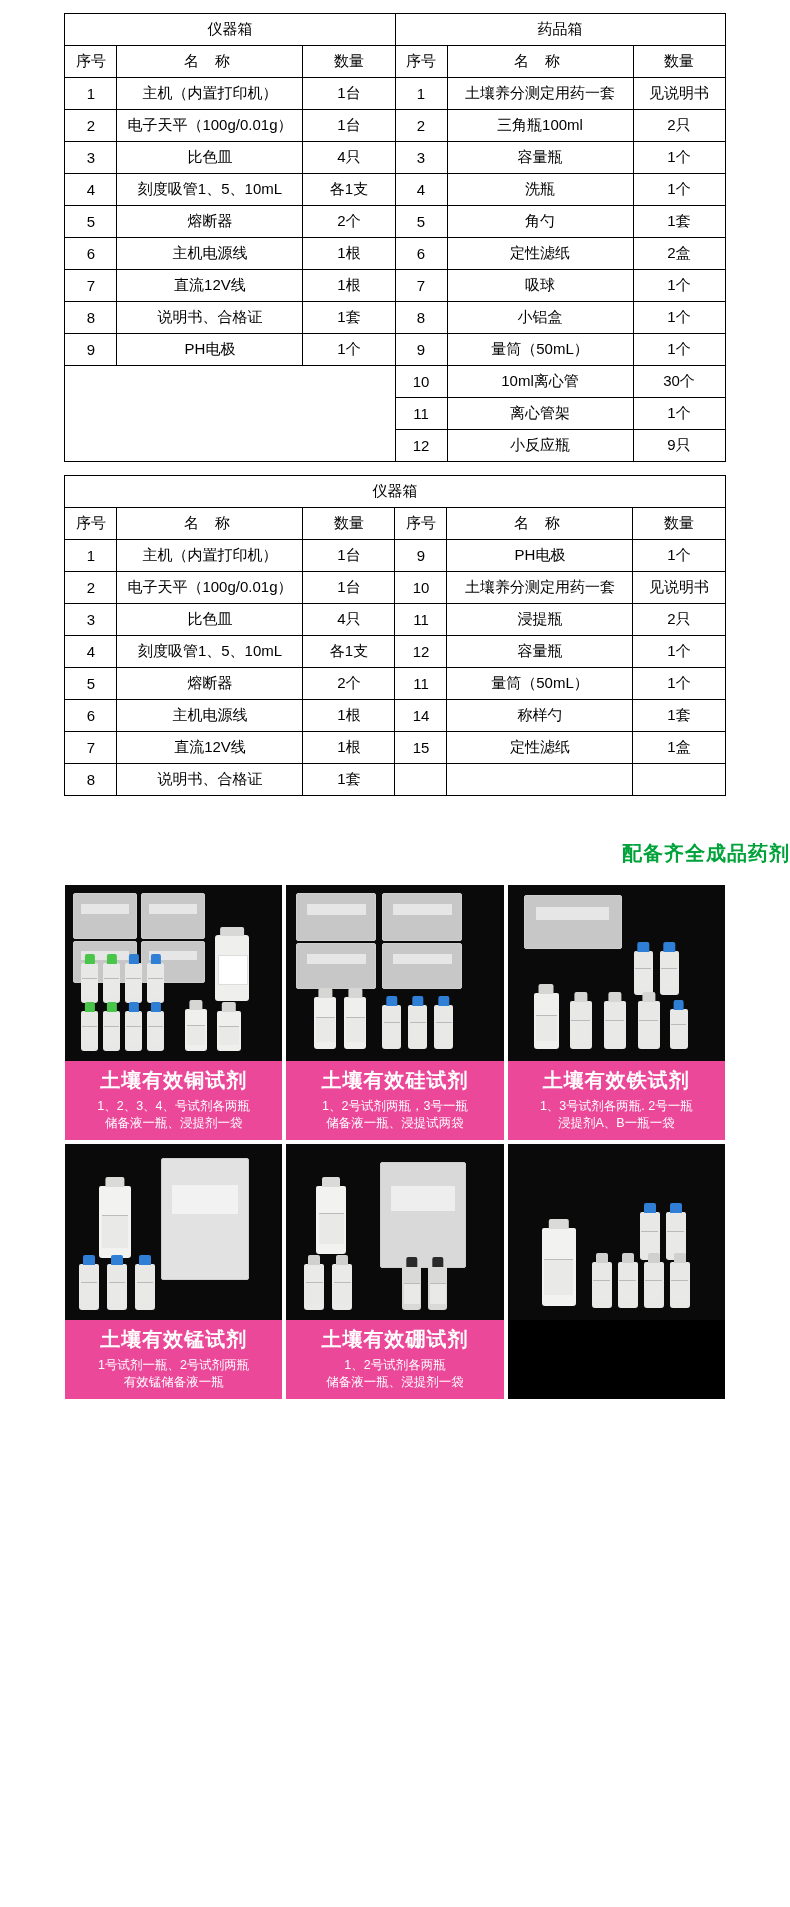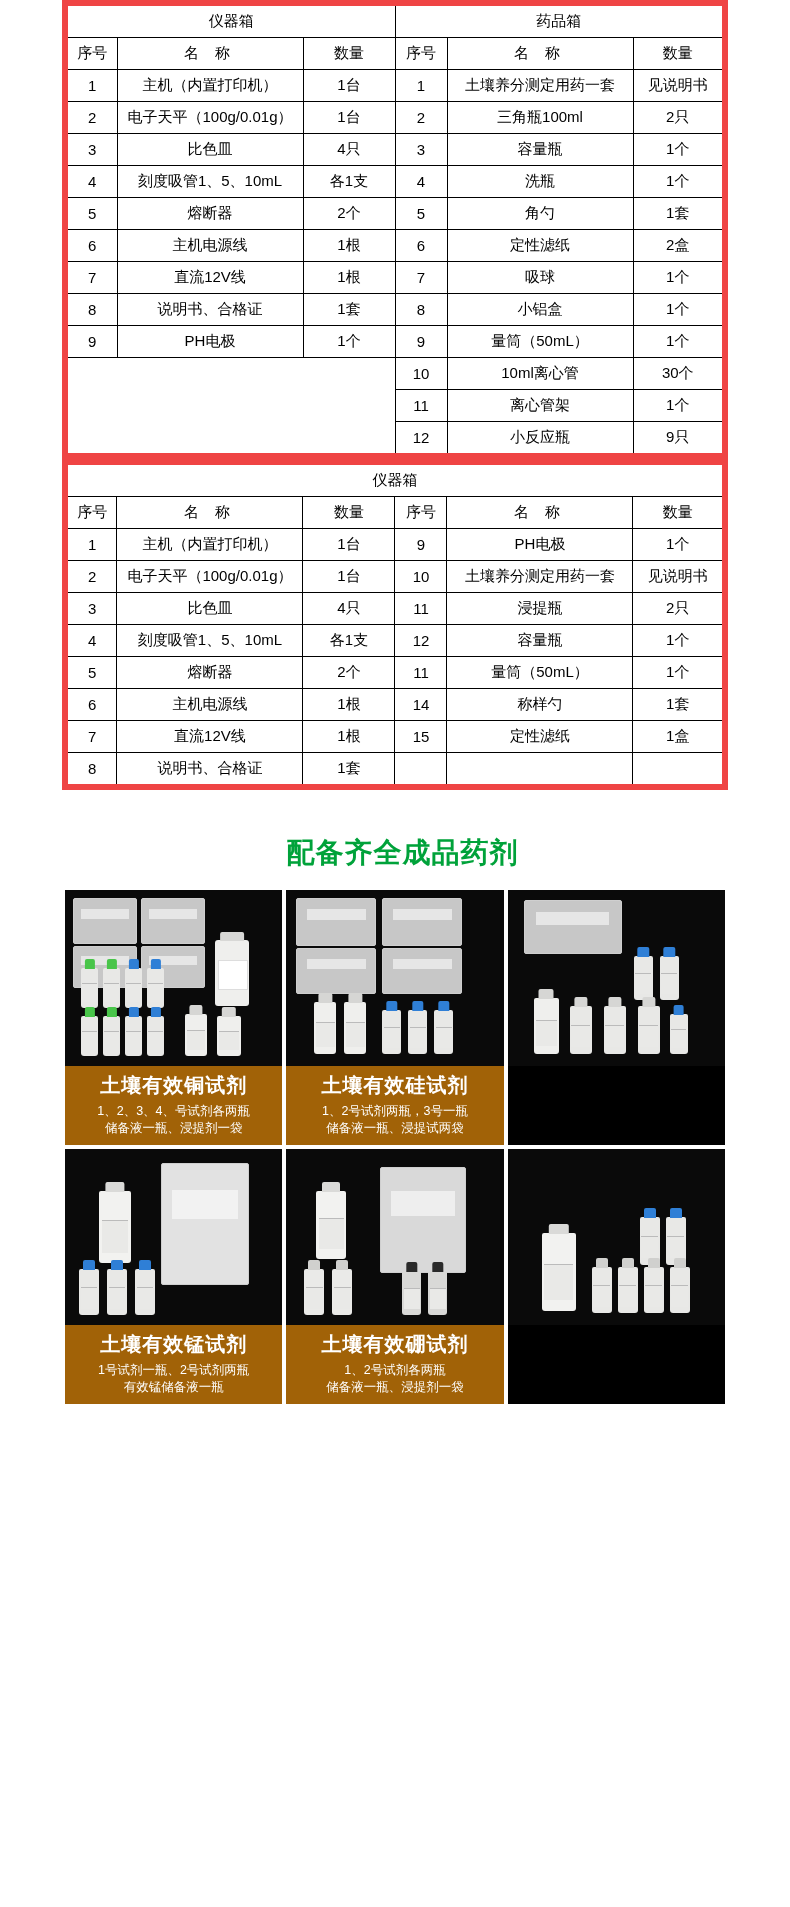--- a/index.html
+++ b/index.html
@@ -23,29 +23,30 @@
     font-weight: bold;
     font-size: 29px;
     letter-spacing: 1px;
     color: #00a23a;
     font-family: "Liberation Serif", "DejaVu Serif", serif;
   }
   .title-1 { margin: 14px 0 14px 0; }
   .title-2 { margin: 22px 0 16px 0; }
   .title-3 {
     margin: 44px 0 18px 15px;
-    font-size: 28px;
+    font-size: 20px;
+    text-align: right;
   }
 
   table.list {
     border-collapse: collapse;
     width: 660px;
-    margin: 0 auto;
+    margin: 13px auto;
     table-layout: fixed;
-    border: 6px solid #ef4444;
+    border: 1px solid #ef4444;
   }
   table.list td, table.list th {
     border: 1px solid #000;
     text-align: center;
     vertical-align: middle;
     font-size: 15px;
     height: 31px;
     padding: 0 2px;
     font-weight: normal;
   }
@@ -83,21 +84,21 @@
     position: relative;
     overflow: hidden;
   }
   .photo {
     height: 176px;
     background: #0a0a0a;
     position: relative;
     overflow: hidden;
   }
   .caption {
-    background: #a16207;
+    background: #ec4899;
     color: #fff;
     text-align: center;
     padding: 4px 2px 8px 2px;
   }
   .caption .cap-title {
     font-size: 20px;
     font-weight: bold;
     letter-spacing: 1px;
     margin: 2px 0 4px 0;
     font-family: "Liberation Serif", "DejaVu Serif", serif;
@@ -502,20 +503,25 @@
           </div>
         <div class="bottle" style="left:130px;bottom:12px;width:22px;height:48px;background:#e8e8e6;">
             <div class="cap" style="background:#d6d6d4;"></div>
             <div class="label"></div>
           </div>
         <div class="bottle" style="left:162px;bottom:12px;width:18px;height:40px;background:#e8e8e6;">
             <div class="cap" style="background:#2f7fd6;"></div>
             <div class="label"></div>
           </div>
       </div>
+      <div class="caption">
+        <div class="cap-title">土壤有效铁试剂</div>
+        <div class="cap-line">1、3号试剂各两瓶. 2号一瓶</div>
+        <div class="cap-line">浸提剂A、B一瓶一袋</div>
+      </div>
     </div>
 
     <div class="card">
       <div class="photo">
         <div class="bag" style="left:96px;top:14px;width:86px;height:120px;background:rgba(245,245,245,0.92);"></div>
         <div class="bottle" style="left:34px;bottom:62px;width:32px;height:72px;background:#f2f2f0;">
             <div class="cap" style="background:#dadad8;"></div>
             <div class="label"></div>
           </div>
         <div class="bottle" style="left:14px;bottom:10px;width:20px;height:46px;background:#e8e8e6;">

